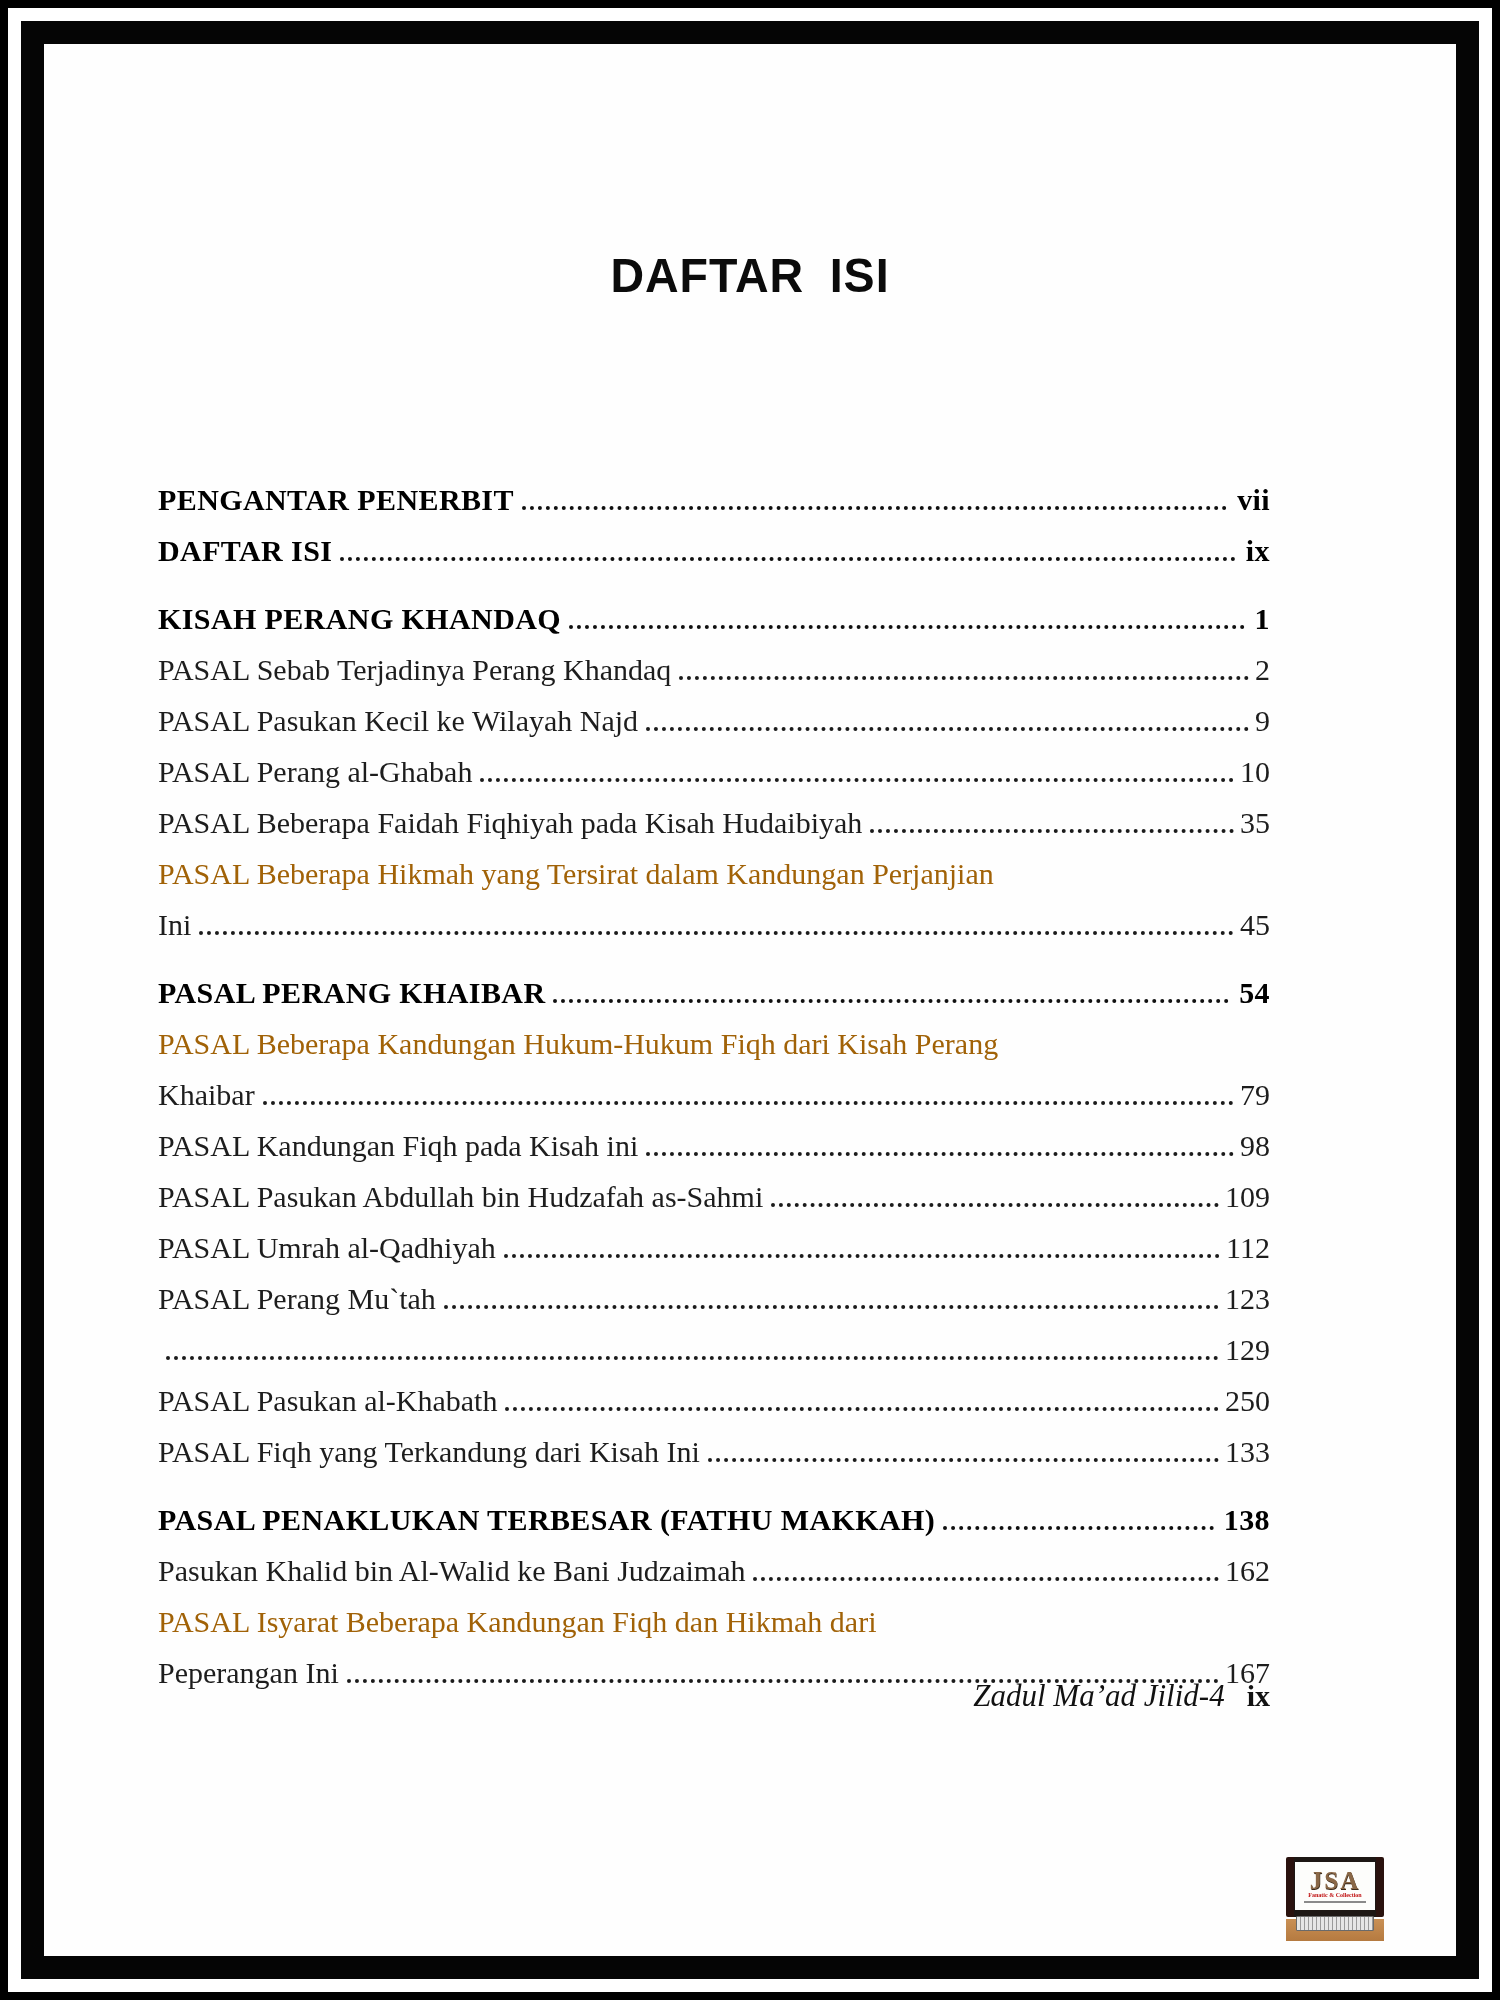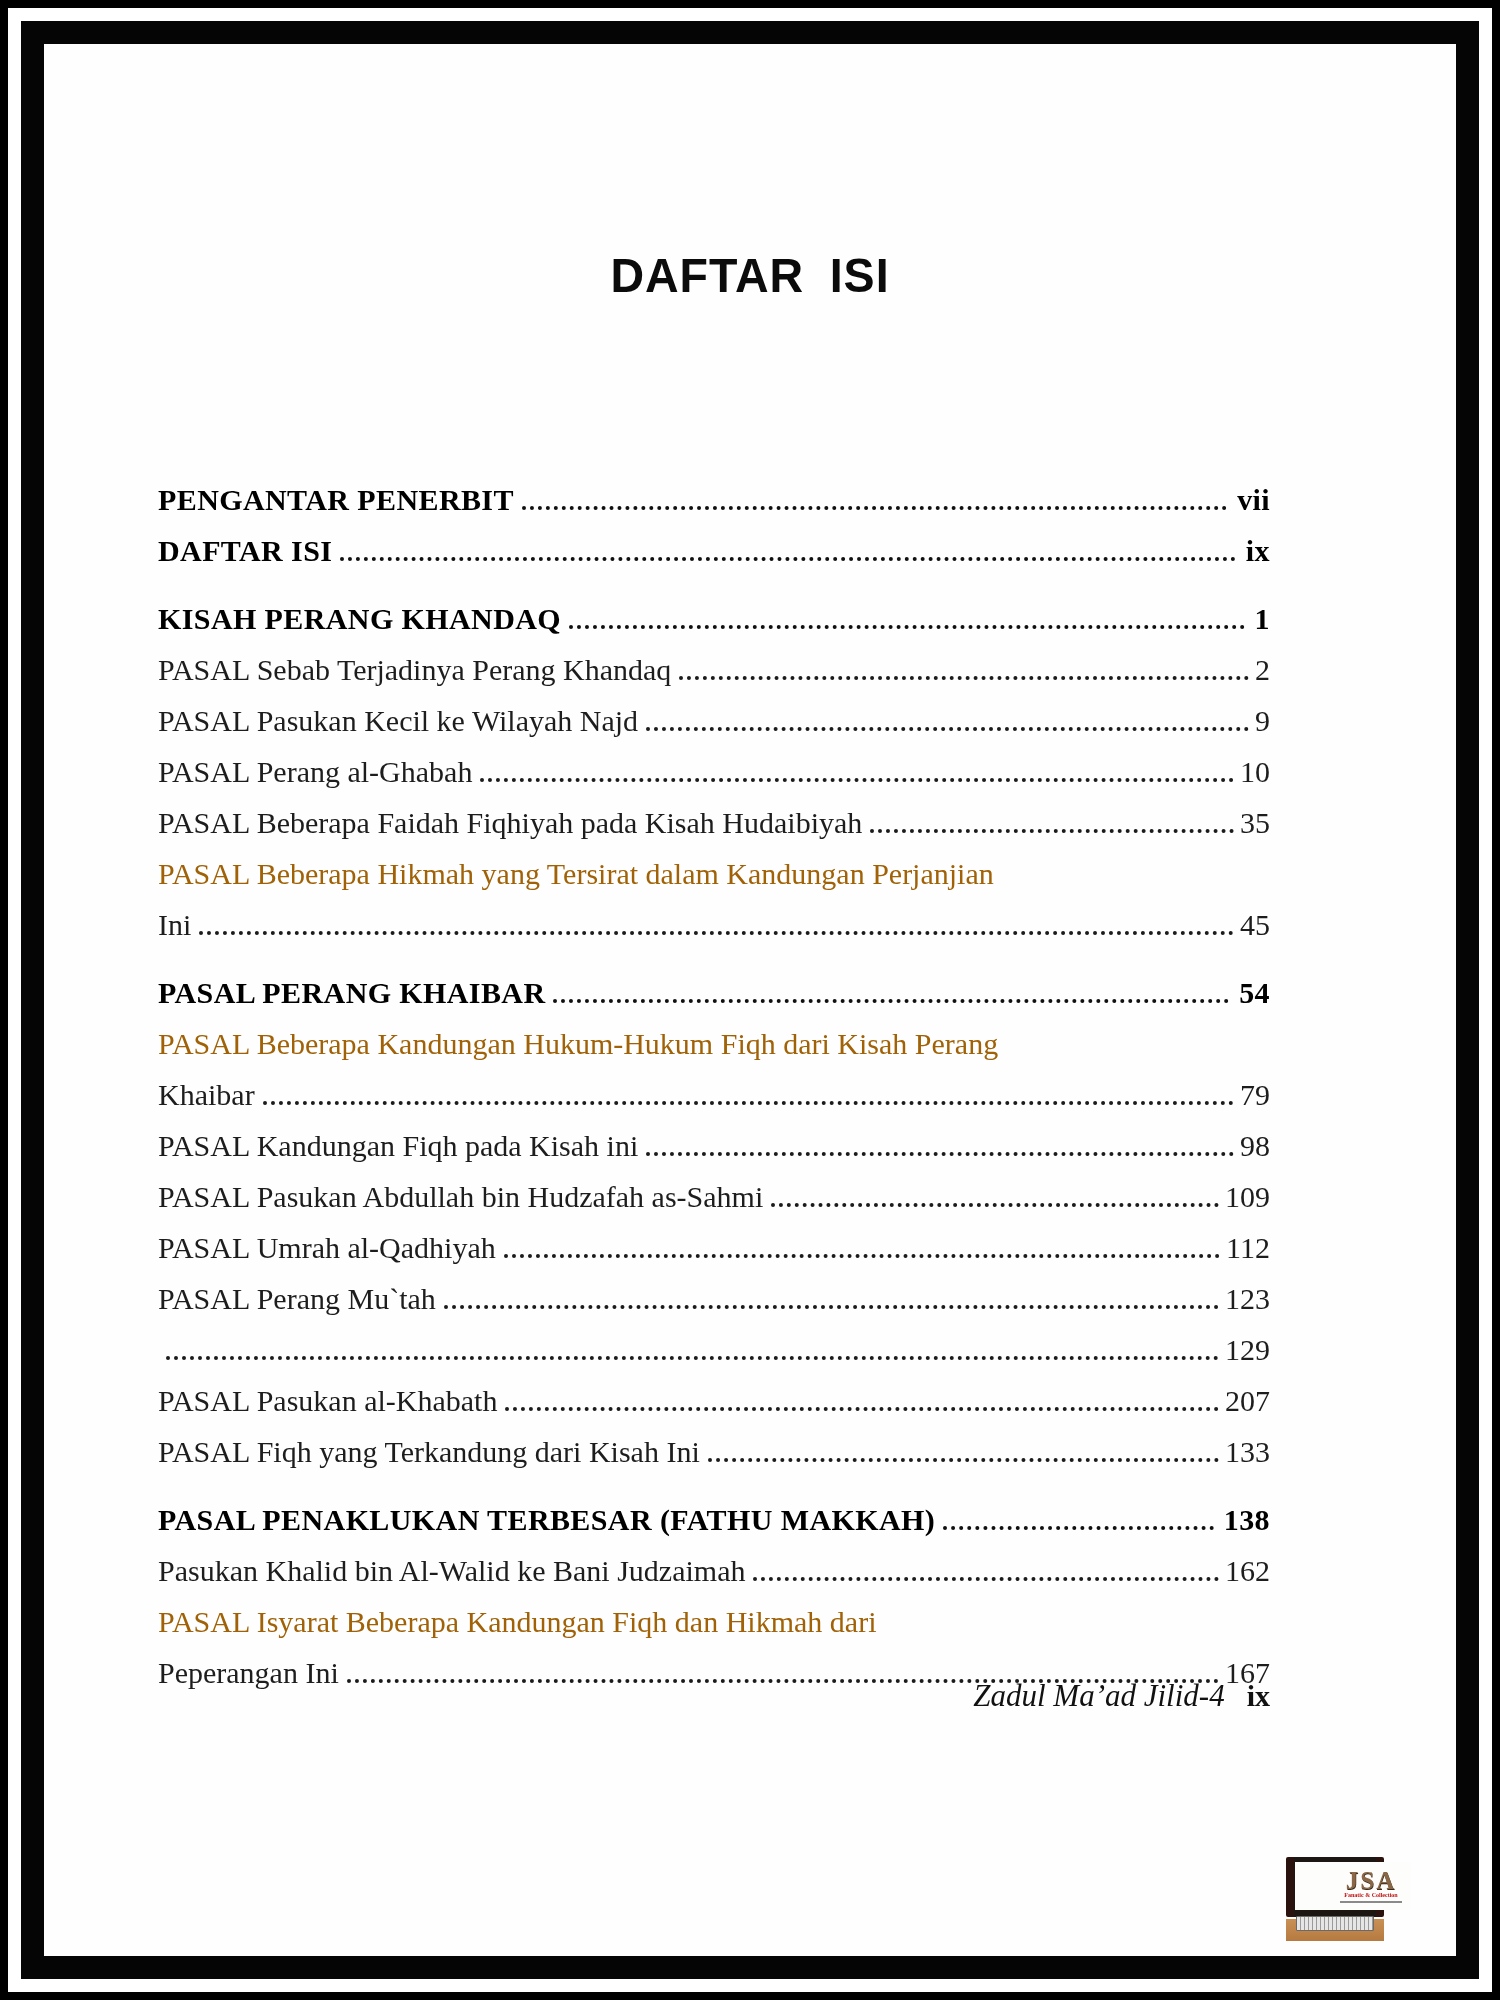--- a/index.html
+++ b/index.html
@@ -78,21 +78,20 @@
     border-radius:2px;
     box-sizing:border-box;
     padding:5px 9px 7px 9px;
   }
   .screen {
     width:100%; height:100%;
     background:#fdfdfb;
     display:flex; flex-direction:column;
     align-items:center; justify-content:center;
     overflow:hidden;
-    padding-left:36px;
   }
   .jsa-acronym {
     font-family:"Liberation Serif", serif;
     font-weight:700; font-size:25px; line-height:22px;
     color:#8a6847;
     letter-spacing:2px;
     text-shadow:0.5px 0.5px 0 #3a2a1a;
   }
   .jsa-sub {
     font-family:"Liberation Serif", serif;
@@ -219,21 +218,21 @@
     </div>
 
     <div class="row">
       <span class="leader"></span>
       <span class="pageno">129</span>
     </div>
 
     <div class="row">
       <span class="label">PASAL Pasukan al-Khabath</span>
       <span class="leader"></span>
-      <span class="pageno">207</span>
+      <span class="pageno">250</span>
     </div>
 
     <div class="row">
       <span class="label">PASAL Fiqh yang Terkandung dari Kisah Ini</span>
       <span class="leader"></span>
       <span class="pageno">133</span>
     </div>
 
     <div class="row bold-row section-gap">
       <span class="label">PASAL PENAKLUKAN TERBESAR (FATHU MAKKAH)</span>

